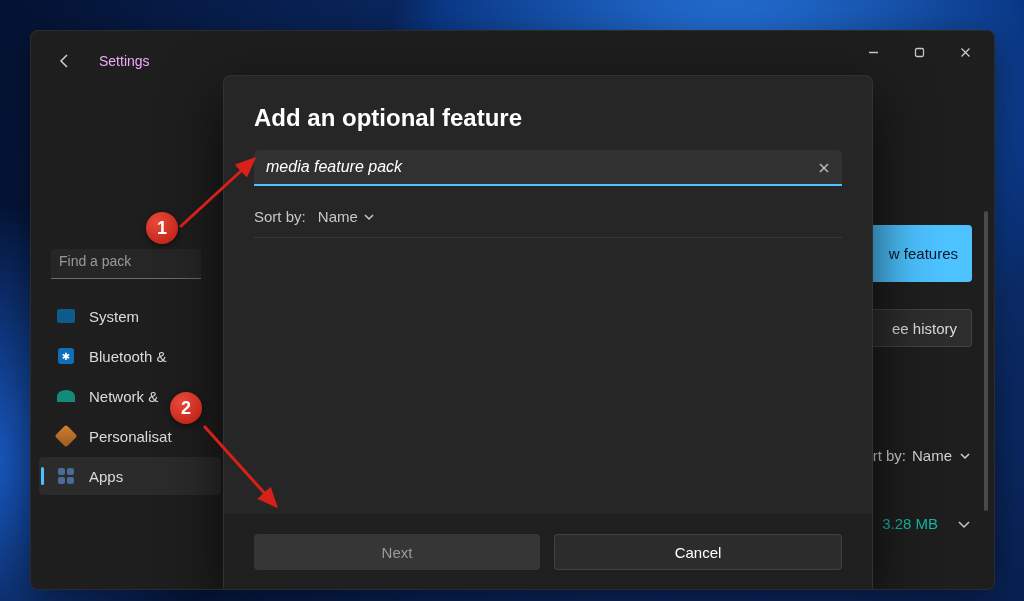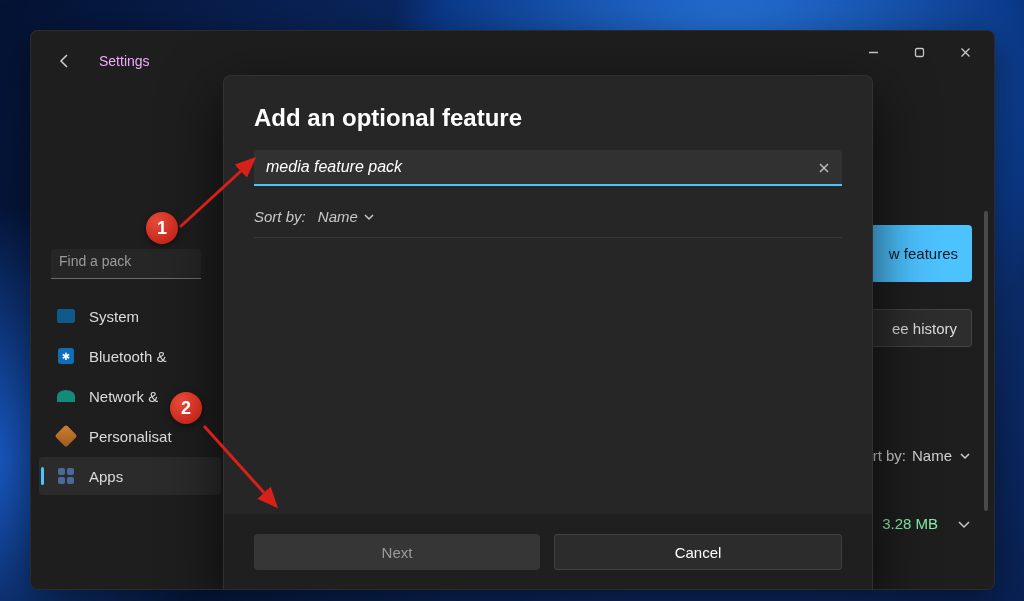--- a/index.html
+++ b/index.html
@@ -61,39 +61,39 @@
   .view-features { position: absolute; right: 22px; top: 194px; width: 116px; height: 57px;
     background: #4cc2ff; color: #0a1a28; font-size: 15px; border-radius: 4px;
     display:flex; align-items:center; justify-content:flex-end; padding-right:14px; font-weight: 400;}
   .history-btn { position: absolute; right: 22px; top: 278px; width: 128px; height: 38px;
     background: rgba(255,255,255,.07); color: #dcdcdc; font-size: 15px; border:1px solid rgba(255,255,255,.1);
     border-radius:4px; display:flex; align-items:center; justify-content:flex-end; padding-right:14px;}
   .sort-row { position: absolute; right: 22px; top: 416px; display:flex; align-items:center;
     gap:6px; color:#d0d0d0; font-size:15px; }
   .sort-row svg{width:14px;height:14px;stroke:#d0d0d0;stroke-width:1.5;fill:none;}
   .size-row { position: absolute; right: 22px; top: 484px; display:flex; align-items:center;
-    gap:18px; color:#86efac; font-size:15px;justify-content:flex-end;}
+    gap:18px; color:#14b8a6; font-size:15px;justify-content:flex-end;}
   .size-row svg{width:16px;height:16px;stroke:#c8c8c8;stroke-width:1.5;fill:none;}
   .right-scroll { position:absolute; right:6px; top:180px; width:4px; height:300px;
     background:#4a4a4a; border-radius:2px;}
 
   
   .modal { position: absolute; left: 192px; top: 38px; width: 650px; height: 520px;
     background: #262626; border: 1px solid rgba(255,255,255,.06); border-radius: 8px;
     box-shadow: 0 20px 60px rgba(0,0,0,.7); display:flex; flex-direction:column;margin-top:6px; }
   .modal-title { font-size: 24px; font-weight: 600; color: #fff; padding: 28px 30px 18px; }
   .modal-search-wrap { margin: 0 30px 18px; position: relative; }
   .modal-search { width: 100%; height: 36px; background: rgba(255,255,255,.05);
     border: none; border-radius: 4px 4px 0 0; border-bottom: 2px solid #4cc2ff;
     padding: 0 38px 0 12px; color: #fff; font-size: 16px; font-style: italic; outline: none; }
   .clear-x { position:absolute; right:8px; top:8px; width:20px; height:20px;
     display:flex;align-items:center;justify-content:center; color:#b8b8b8; cursor:pointer;}
   .clear-x svg{width:12px;height:12px;stroke:#b8b8b8;stroke-width:1.6;fill:none;}
   .modal-sort { margin: 4px 30px 12px; display:flex; align-items:center; gap:4px;
-    font-size:15px; color:#c8c8c8; cursor:pointer;font-style:italic;}
+    font-size:15px; color:#c8c8c8; cursor:pointer;}
   .modal-sort svg{width:14px;height:14px;stroke:#c8c8c8;stroke-width:1.5;fill:none;}
   .modal-divider { height:1px; background: rgba(255,255,255,.08); margin: 0 30px; }
   .modal-body { flex:1; }
   .modal-footer { background:#1f1f1f; padding: 20px 30px 24px; display:flex; gap:14px; }
   .footer-btn { flex:1; height:36px; border-radius:4px; font-size:15px;
     display:flex;align-items:center;justify-content:center; cursor:pointer;}
   .footer-btn.next { background:#363636; color:#9a9a9a;}
   .footer-btn.cancel { background:rgba(255,255,255,.06); color:#fff;
     border:1px solid rgba(255,255,255,.1);}
 

